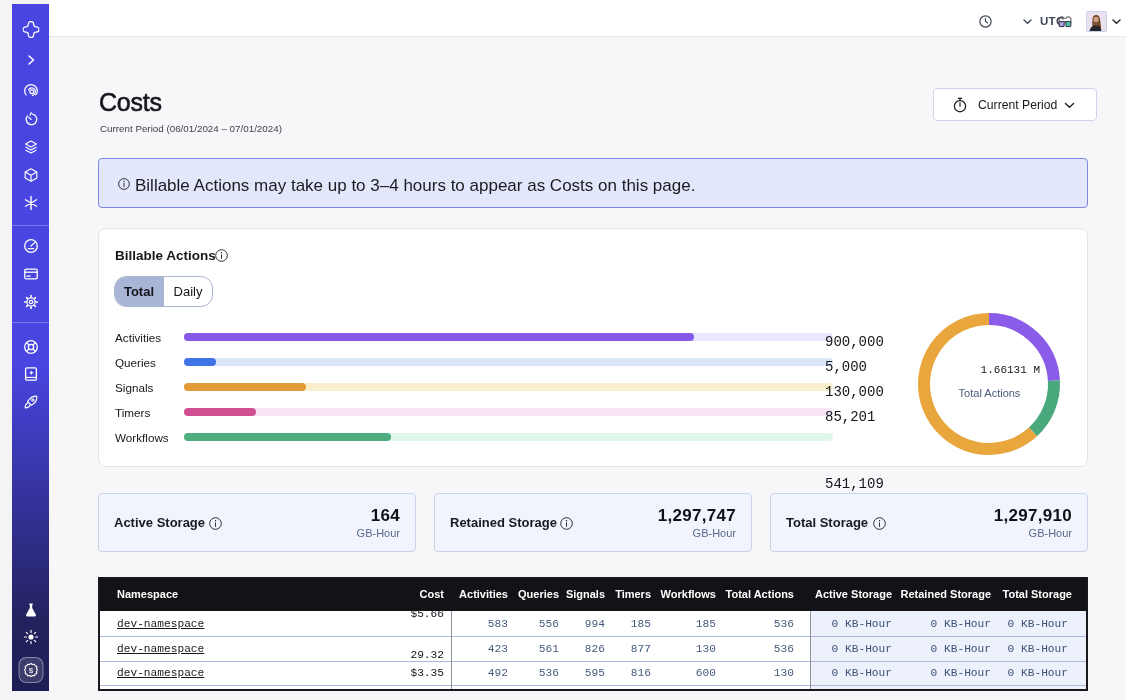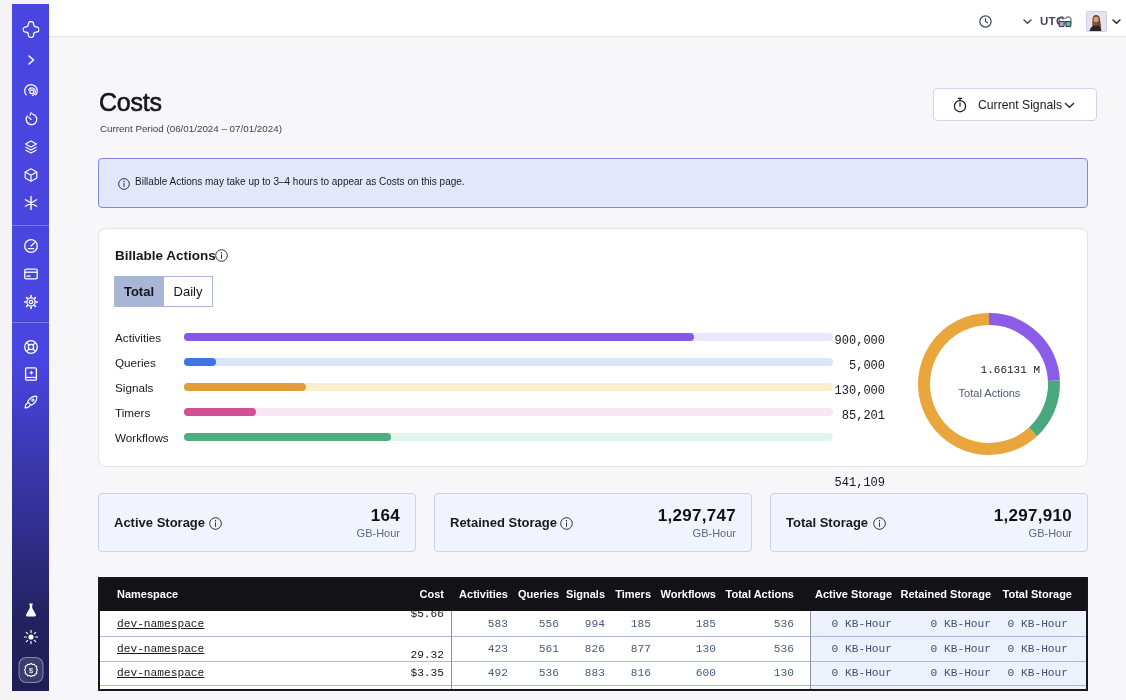--- a/index.html
+++ b/index.html
@@ -22,21 +22,21 @@
   #content { left:49px; top:38px; width:1077px; height:662px; background:#f7f7fa; }
 
   h1 { font-size:25px; font-weight:400; -webkit-text-stroke:0.55px #15161a; letter-spacing:0.7px; color:#15161a; letter-spacing:-0.2px; }
 
   .card { position:absolute; background:#fff; border:1px solid #e3e3e8; border-radius:8px; }
   .banner { position:absolute; background:#e3e7fc; border:1px solid #7d88e0; border-radius:4px; }
 
   .barlabel { position:absolute; font-size:11.7px; color:#17181c; }
   .track { position:absolute; height:8px; border-radius:4px; }
   .fill { position:absolute; height:8px; border-radius:4px; }
-  .barval { position:absolute; font-family:"Liberation Mono",monospace; font-size:12px; color:#15161a; text-align:right; width:60px; }
+  .barval { position:absolute; font-family:"Liberation Mono",monospace; font-size:14px; color:#15161a; width:60px; }
 
   .scard { position:absolute; background:#f1f4fc; border:1px solid #c8d3ec; border-radius:4px; width:318px; height:59px; top:493px; }
   .stitle { position:absolute; left:15px; top:21px; font-size:13px; font-weight:700; color:#191a1e; white-space:nowrap; }
   .sval { position:absolute; right:15px; top:11.5px; font-size:17px; font-weight:700; color:#101114; letter-spacing:0.3px; }
   .ssub { position:absolute; right:15px; top:32.5px; font-size:11px; color:#5a6a8c; }
 
   .th { position:absolute; font-size:11px; font-weight:700; color:#fff; white-space:nowrap; }
   .td { position:absolute; font-family:"Liberation Mono",monospace; font-size:11.2px; color:#46597c; text-align:right; width:70px; white-space:nowrap; }
 </style>
 </head>
@@ -173,42 +173,42 @@
     </div>
   <div class="abs" style="left:100px; top:123px; font-size:9.8px; color:#3c3f46;">Current Period (06/01/2024 – 07/01/2024)</div>
 
   <div class="abs" style="left:933px; top:88px; width:164px; height:33px; background:#fff; border:1px solid #ccd5e8; border-radius:4px;"></div>
   <svg class="abs" style="left:952px; top:97px;" width="16" height="16" viewBox="0 0 16 16" fill="none" stroke="#17181c" stroke-width="1.2" stroke-linecap="round">
     <circle cx="8" cy="9.2" r="5.6"></circle>
     <path d="M8 5.8 V9.2"></path>
     <path d="M6.4 1.4 H9.6"></path>
     <path d="M8 1.6 V3.2"></path>
   </svg>
-  <div class="abs" style="left:978px; top:98px; font-size:12.2px; font-weight:400; color:#16181d;">Current Signals</div>
+  <div class="abs" style="left:978px; top:98px; font-size:12.2px; font-weight:400; color:#16181d;">Current Period</div>
   <svg class="abs" style="left:1063px; top:100px;" width="13" height="11" viewBox="0 0 13 11" fill="none" stroke="#27272c" stroke-width="1.5" stroke-linecap="round" stroke-linejoin="round">
     <path d="M2.5 3.5 L6.5 7.3 L10.5 3.5"></path>
   </svg>
 
   <div class="banner" style="left:98px; top:158px; width:990px; height:50px;"></div>
   <svg class="abs" style="left:117.5px; top:177.5px;" width="12" height="12" viewBox="0 0 13 13" fill="none" stroke="#1b1c20" stroke-width="0.95">
     <circle cx="6.5" cy="6.5" r="5.8"></circle>
     <path d="M6.5 5.8 V9.4" stroke-linecap="round"></path>
     <circle cx="6.5" cy="3.8" r="0.7" fill="#1b1c20" stroke="none"></circle>
   </svg>
-  <div class="abs" style="left:135px; top:176px; font-size:10px; color:#1b1c20;">Billable Actions may take up to 3–4 hours to appear as Costs on this page.</div>
+  <div class="abs" style="left:135px; top:176px; font-size:17px; color:#1b1c20;">Billable Actions may take up to 3–4 hours to appear as Costs on this page.</div>
 
   <div class="card" style="left:98px; top:228px; width:990px; height:239px;"></div>
   <div class="abs" style="left:115px; top:248px; font-size:13.5px; font-weight:700; color:#17181c;">Billable Actions</div>
   <svg class="abs" style="left:215px; top:249px;" width="13" height="13" viewBox="0 0 13 13" fill="none" stroke="#17181c" stroke-width="0.9">
     <circle cx="6.5" cy="6.5" r="5.8"></circle>
     <path d="M6.5 5.8 V9.4" stroke-linecap="round"></path>
     <circle cx="6.5" cy="3.8" r="0.7" fill="#17181c" stroke="none"></circle>
   </svg>
 
-  <div class="abs" style="left:114px; top:276px; width:99px; height:31px; border:1px solid #a9b6d4; border-radius:0; background:#fff; overflow:hidden; display:flex;text-align:center;">
+  <div class="abs" style="left:114px; top:276px; width:99px; height:31px; border:1px solid #a9b6d4; border-radius:12px; background:#fff; overflow:hidden; display:flex;text-align:center;">
     <div style="width:49px; height:100%; background:#a8b5d6; border-right:1px solid #a9b6d4; display:flex; align-items:center; justify-content:center; font-size:13px; font-weight:600; color:#15161a;">Total</div>
     <div style="flex:1; display:flex; align-items:center; justify-content:center; font-size:13px; color:#15161a;">Daily</div>
   </div>
 
   <div class="barlabel" style="left:115px; top:331px;">Activities</div>
   <div class="track" style="left:184px; top:333px; width:649px; background:#eae6fb;"></div>
   <div class="fill" style="left:184px; top:333px; width:510px; background:#8459e8;"></div>
   <div class="barval" style="left:825px; top:333.5px;">900,000</div>
 
   <div class="barlabel" style="left:115px; top:356px;">Queries</div>
@@ -314,20 +314,20 @@
   <div class="td" style="left:646px; top:643px;">130</div>
   <div class="td" style="left:724px; top:643px;">536</div>
   <div class="td" style="left:822px; top:643px; color:#3f5277;">0 KB-Hour</div>
   <div class="td" style="left:921px; top:643px; color:#3f5277;">0 KB-Hour</div>
   <div class="td" style="left:998px; top:643px; color:#3f5277;">0 KB-Hour</div>
 
   <div class="td" style="left:117px; top:667px; width:auto; text-align:left; color:#17181c; text-decoration:underline;">dev-namespace</div>
   <div class="td" style="left:374px; top:667px; color:#15161a;">$3.35</div>
   <div class="td" style="left:438px; top:667px;">492</div>
   <div class="td" style="left:489px; top:667px;">536</div>
-  <div class="td" style="left:535px; top:667px;">883</div>
+  <div class="td" style="left:535px; top:667px;">595</div>
   <div class="td" style="left:581px; top:667px;">816</div>
   <div class="td" style="left:646px; top:667px;">600</div>
   <div class="td" style="left:724px; top:667px;">130</div>
   <div class="td" style="left:822px; top:667px; color:#3f5277;">0 KB-Hour</div>
   <div class="td" style="left:921px; top:667px; color:#3f5277;">0 KB-Hour</div>
   <div class="td" style="left:998px; top:667px; color:#3f5277;">0 KB-Hour</div>
 </div>
 
 </body></html>

